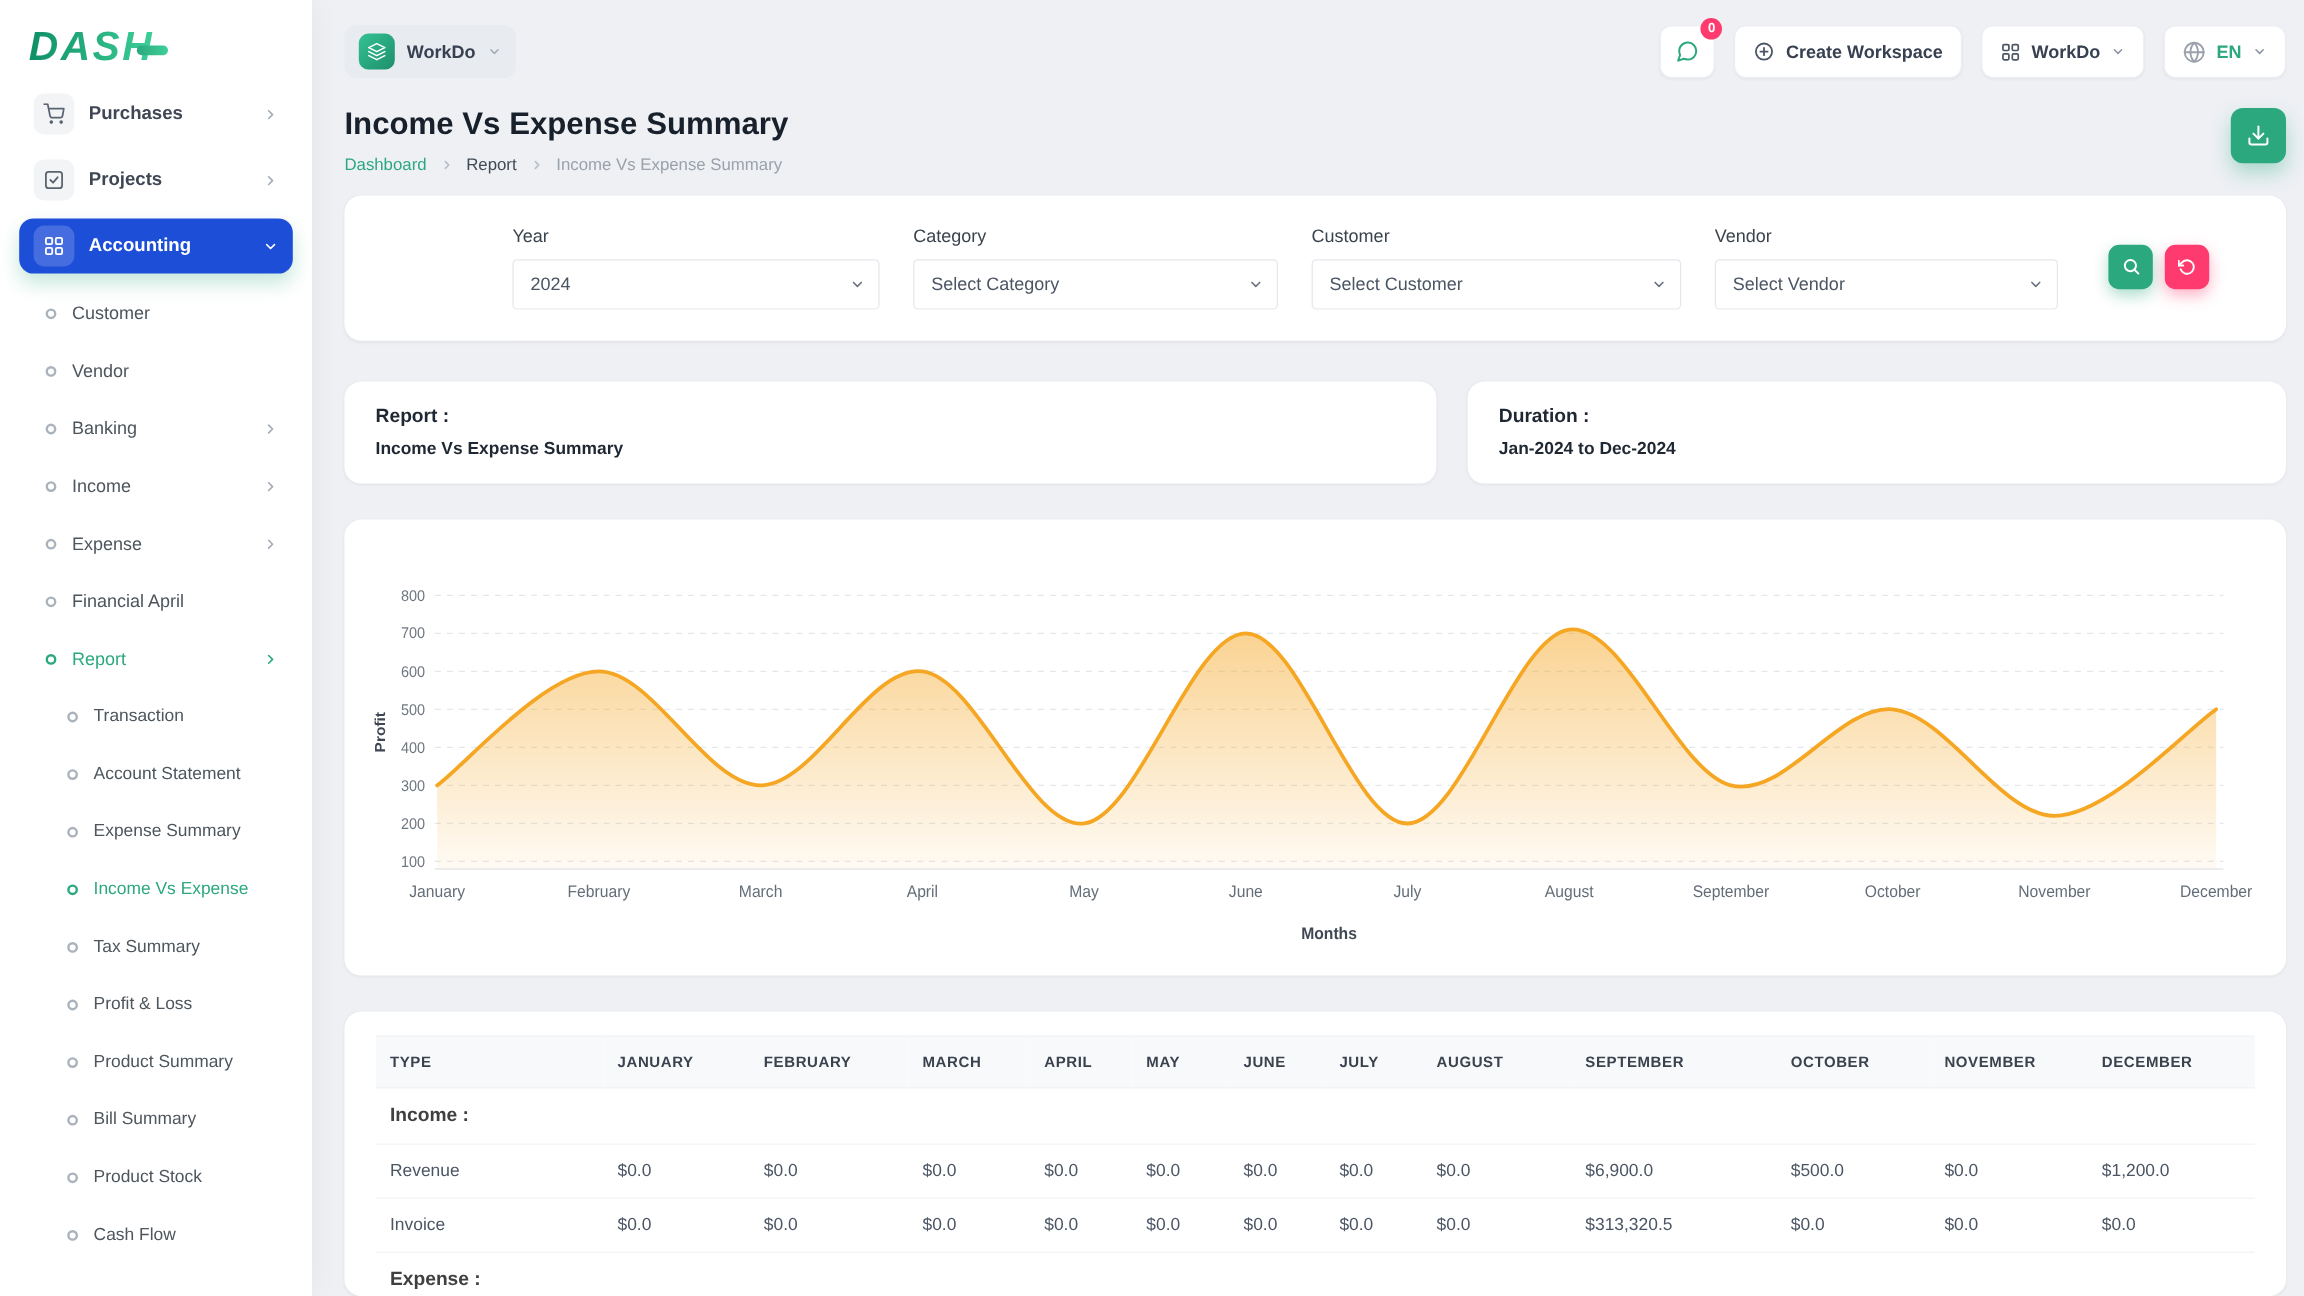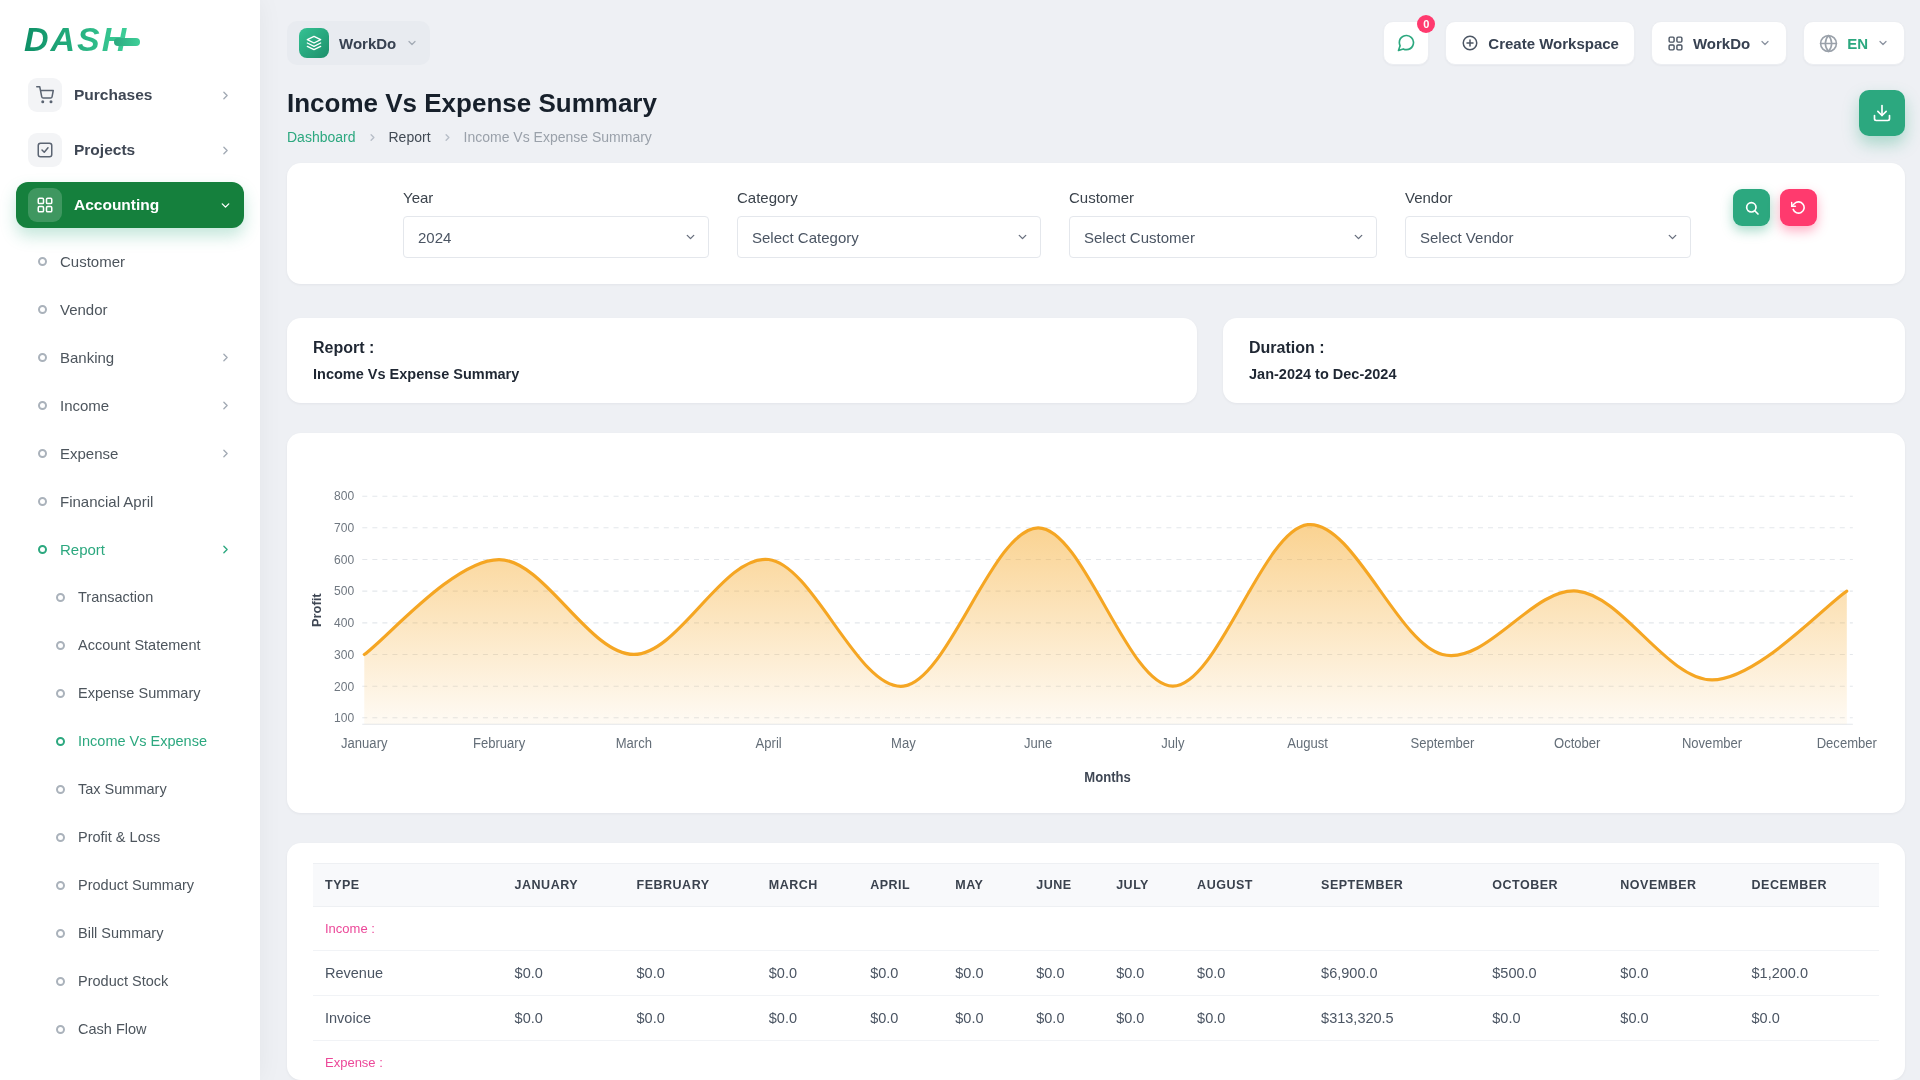--- a/index.html
+++ b/index.html
@@ -8,21 +8,21 @@
 
   
   .sidebar{width:260px;min-width:260px;height:1080px;background:#fff;box-shadow:0 0 24px rgba(16,24,40,.05);padding:16px 14px 0;overflow:hidden;z-index:5}
   .logo{display:flex;align-items:center;height:46px;padding:0 10px;margin-bottom:10px;cursor:pointer}
   .logo-text{font-size:34px;font-weight:800;font-style:italic;letter-spacing:2px;background:linear-gradient(90deg,#0e8f66,#3ecf98);-webkit-background-clip:text;background-clip:text;color:transparent}
   .logo-dash{width:26px;height:8px;border-radius:4px;background:linear-gradient(90deg,#2ca87f,#3ecf98);margin-left:-14px;margin-top:6px}
   .nav-item{display:flex;align-items:center;gap:12px;height:46px;margin:9px 2px;padding:0 12px;border-radius:12px;cursor:pointer}
   .nav-icon-box{width:34px;height:34px;border-radius:9px;background:#f3f4f6;display:flex;align-items:center;justify-content:center;color:#5b6472;flex:none}
   .nav-label{font-size:15.5px;font-weight:600;color:#3f4754;flex:1}
   .chev{color:#a3abb5;display:flex;align-items:center}
-  .nav-item.active{background:#15803d;box-shadow:0 8px 16px rgba(44,168,127,.28)}
+  .nav-item.active{background:#1d4ed8;box-shadow:0 8px 16px rgba(44,168,127,.28)}
   .nav-item.active .nav-icon-box{background:rgba(255,255,255,.18);color:#fff}
   .nav-item.active .nav-label,.nav-item.active .chev{color:#fff}
   .sub-item{display:flex;align-items:center;gap:13px;height:48px;padding:0 14px 0 24px;font-size:15px;color:#4d555d;cursor:pointer}
   .sub-item .dot-icon{width:9px;height:9px;border:2px solid #aab2bb;border-radius:50%;flex:none}
   .sub-item .sub-label{flex:1}
   .sub-item.active{color:#2ca87f}
   .sub-item.active .dot-icon{border-color:#2ca87f}
   .sub-item .chev{margin-left:auto}
   .sub-item.active .chev{color:#2ca87f}
   .sub2{padding-left:42px;font-size:14.5px}
@@ -44,21 +44,21 @@
   .breadcrumb{display:flex;align-items:center;gap:11px;margin-top:10px;font-size:14px}
   .bc-link{color:#2ca87f;cursor:pointer}
   .bc-sep{color:#b7bec7;display:flex;align-items:center}
   .bc-mid{color:#414a54;cursor:pointer}
   .bc-current{color:#9aa1aa}
   .download-btn{width:46px;height:46px;border-radius:10px;background:#2ca87f;color:#fff;border:none;display:flex;align-items:center;justify-content:center;box-shadow:0 8px 16px rgba(44,168,127,.35);cursor:pointer;margin-top:2px}
 
   .card{background:#fff;border-radius:14px;box-shadow:0 1px 3px rgba(16,24,40,.05)}
 
   .filter-card{margin-top:18px;padding:26px 28px;flex:none}
-  .filter-row{display:flex;align-items:flex-start;gap:28px;margin-left:88px}
+  .filter-row{display:flex;align-items:center;gap:28px;margin-left:112px}
   .field{display:flex;flex-direction:column;gap:10px}
   .field-label{font-size:15px;color:#3b434c}
   .select-wrap{position:relative}
   select{appearance:none;-webkit-appearance:none;width:100%;height:42px;border:1px solid #e4e7ec;border-radius:4px;background:#fff;padding:0 36px 0 14px;font-size:15px;color:#4b5563;font-family:inherit;cursor:pointer}
   .select-caret{position:absolute;right:12px;top:50%;transform:translateY(-50%);color:#6b7280;pointer-events:none;display:flex}
   .f-year{width:306px}.f-category{width:304px}.f-customer{width:308px}.f-vendor{width:286px}
   .filter-actions{display:flex;gap:10px;margin-left:14px;padding-bottom:3px}
   .icon-btn{width:37px;height:37px;border-radius:9px;border:none;display:flex;align-items:center;justify-content:center;color:#fff;cursor:pointer}
   .icon-btn.search{background:#2ca87f;box-shadow:0 5px 12px rgba(44,168,127,.4)}
   .icon-btn.reset{background:#ff3a6e;box-shadow:0 5px 12px rgba(255,58,110,.4)}
@@ -70,21 +70,21 @@
   .sum-label{font-size:16px;font-weight:700;color:#1f2733}
   .sum-value{font-size:14.5px;font-weight:700;color:#1f2733;margin-top:9px}
 
   .chart-card{margin-top:30px;padding:18px 20px;height:380px;flex:none}
   .chart-container{width:100%;height:342px}
 
   .table-card{margin-top:30px;padding:20px 26px 0;flex:1;overflow:hidden}
   table{width:100%;border-collapse:collapse;table-layout:fixed}
   thead th{background:#f8f9fb;font-size:12.5px;letter-spacing:.5px;font-weight:700;color:#3a424e;text-transform:uppercase;text-align:left;padding:14px 12px;border-top:1px solid #eef0f3;border-bottom:1px solid #eef0f3;white-space:nowrap;overflow:hidden}
   tbody td{font-size:14.5px;color:#4b5563;padding:14px 12px;border-bottom:1px solid #f1f3f6;white-space:nowrap;overflow:hidden}
-  tr.section-row td{font-weight:400;color:#ec4899;font-size:13px}
+  tr.section-row td{font-weight:700;color:#404040;font-size:16px}
 </style>
 </head>
 <body>
 
 <aside class="sidebar">
   <div class="logo">
     <span class="logo-text">DASH</span>
     <span class="logo-dash"></span>
   </div>
   <nav>

